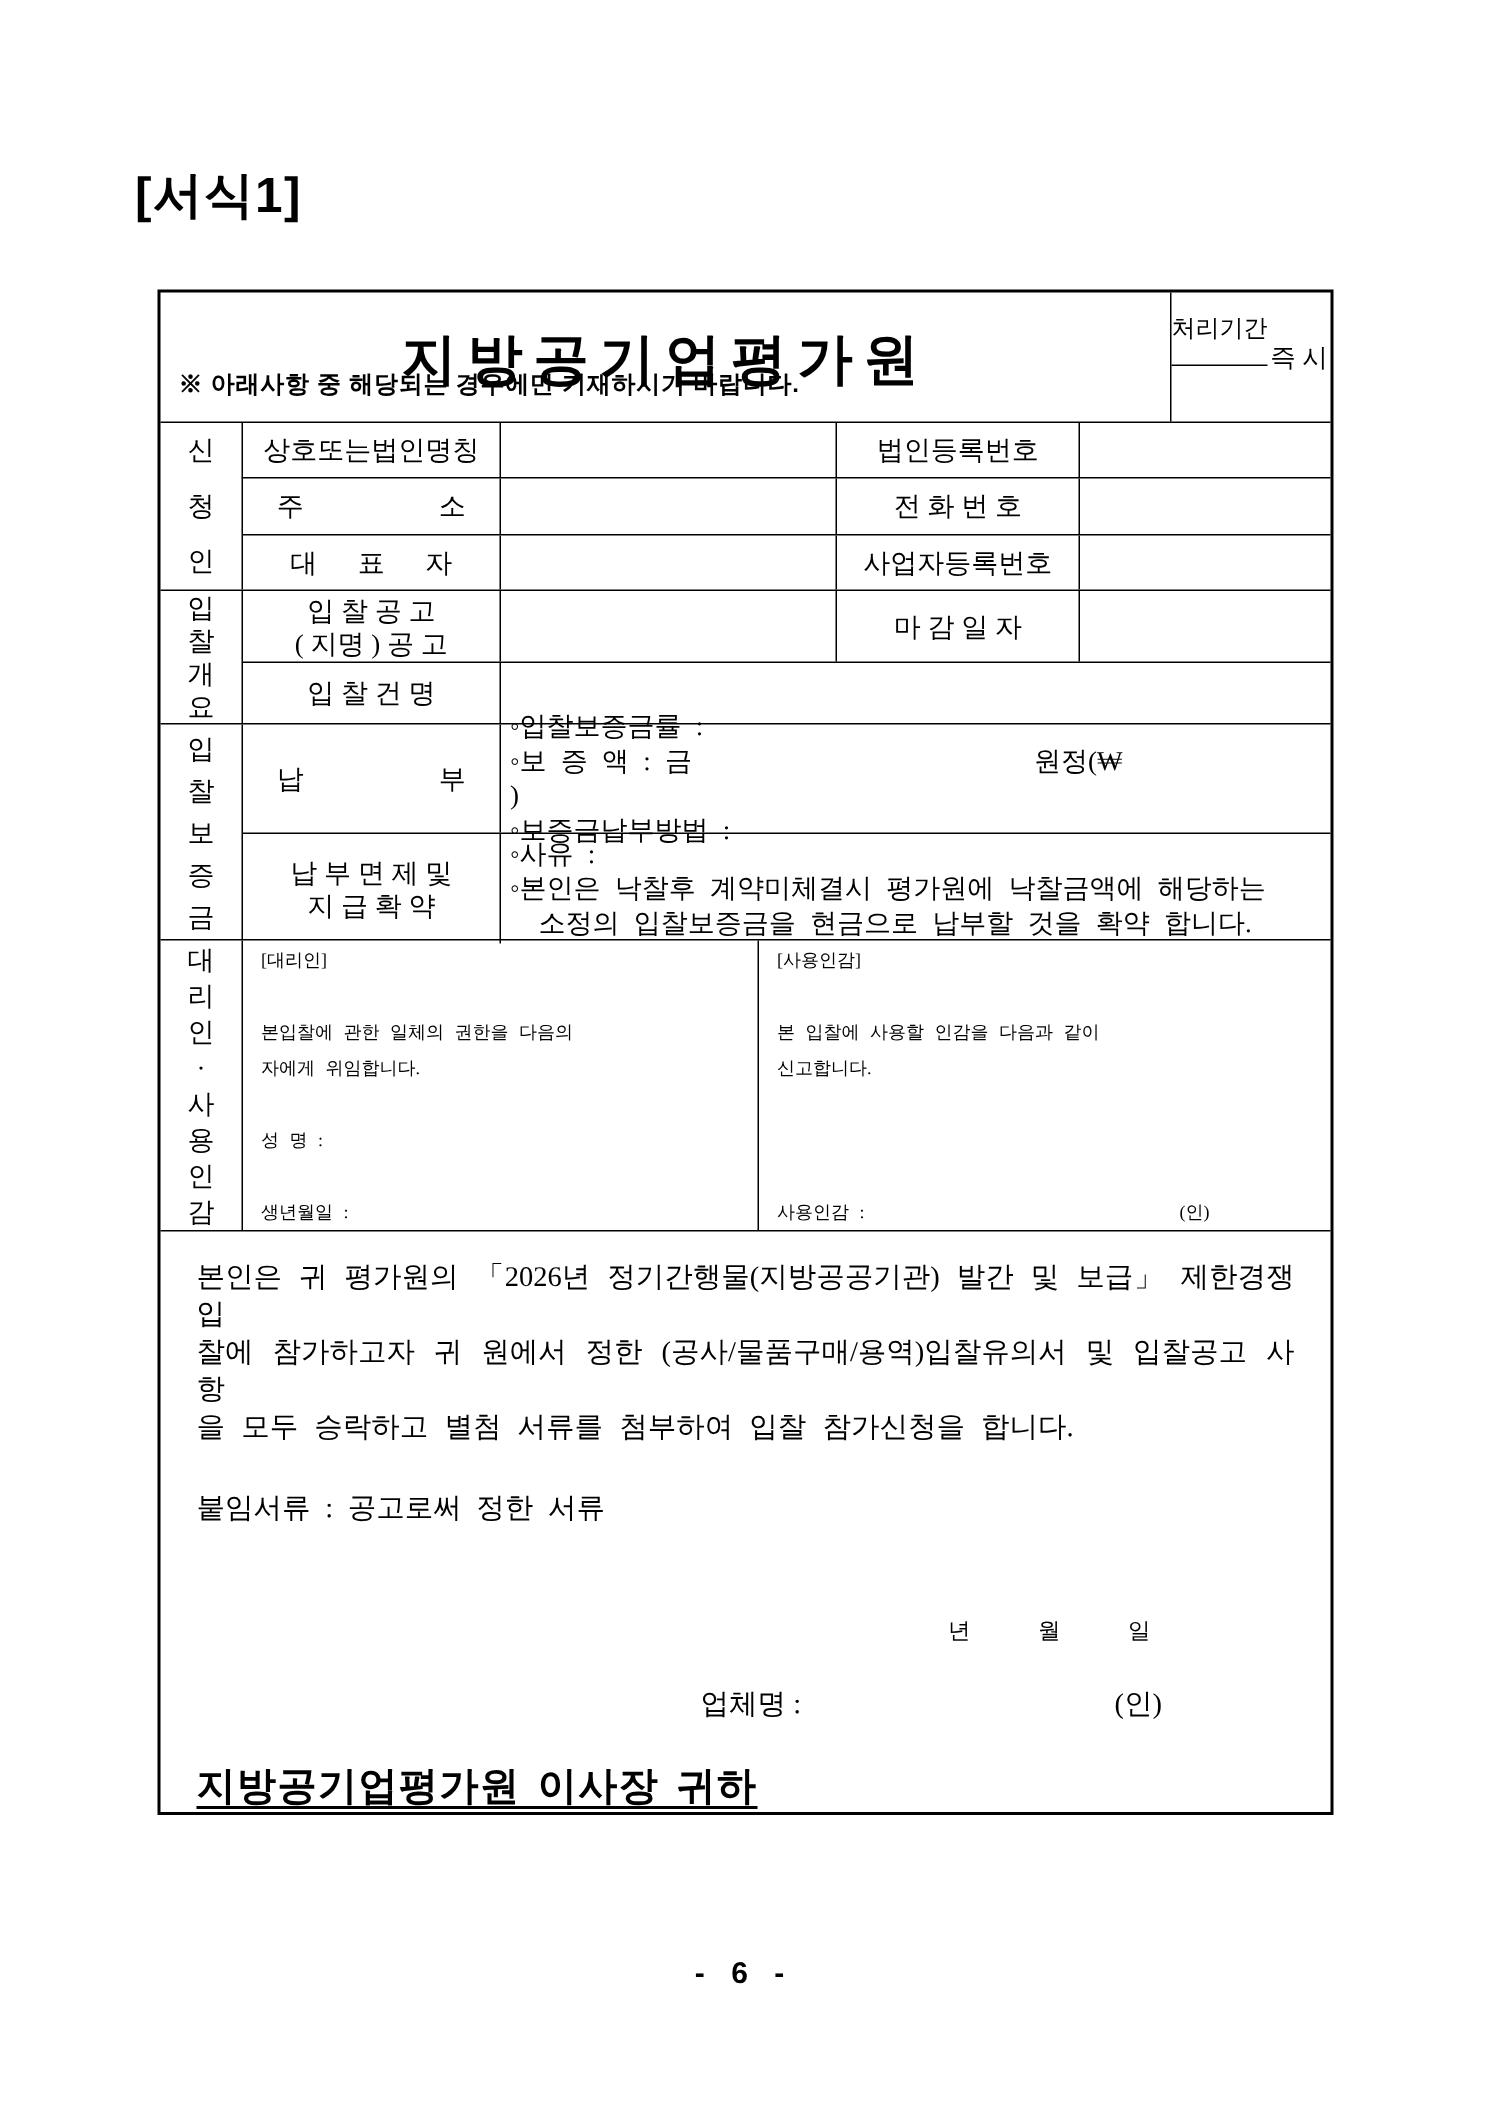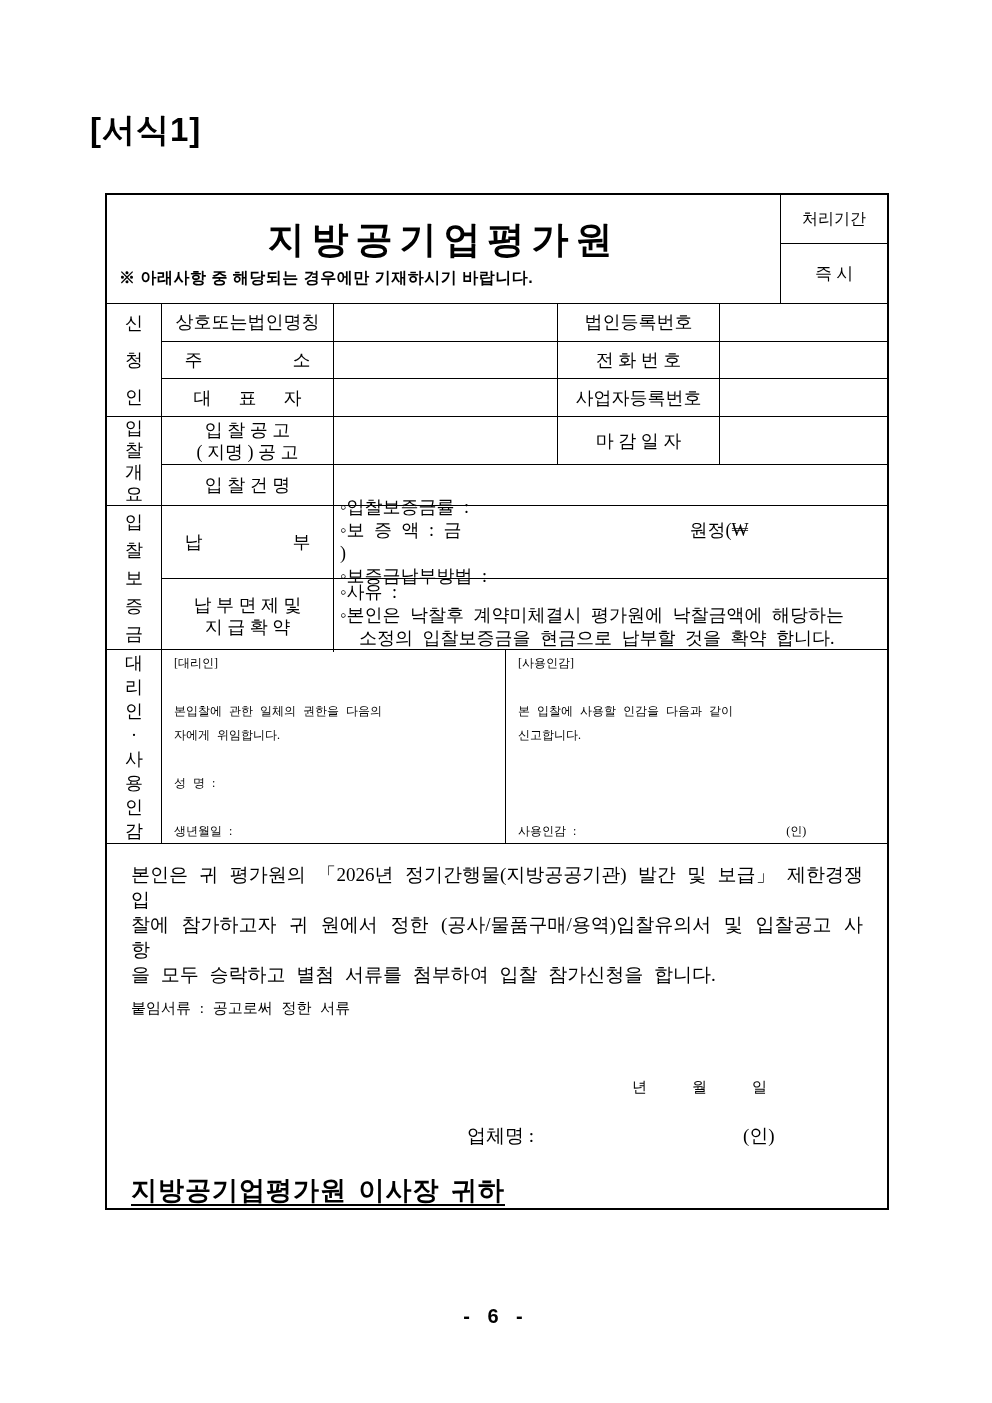--- a/index.html
+++ b/index.html
@@ -25,21 +25,21 @@
   .form-title {
     margin-top: 20px; text-align: center;
     font-family: "Liberation Sans", sans-serif;
     font-weight: bold; font-size: 37px; letter-spacing: 7px;
   }
   .form-note {
     position: absolute; left: 12px; bottom: 14px;
     font-family: "Liberation Sans", sans-serif;
     font-weight: bold; font-size: 16px; letter-spacing: 0.5px;
   }
-  .proc-col { width: 107px; border-left: 1px solid #000; display: flex; flex-direction: column; }
+  .proc-col { width: 107px; border-left: 1px solid #000; display: flex; flex-direction: row; }
   .proc-label {
     height: 49px; border-bottom: 1px solid #000;
     display: flex; align-items: center; justify-content: center;
     font-size: 16px;
   }
   .proc-value { flex: 1; display: flex; align-items: center; justify-content: center; font-size: 17px; }
   
   .sec { display: flex; border-top: 1px solid #000; }
   .vlabel {
     width: 55px; border-right: 1px solid #000;
@@ -80,21 +80,21 @@
   .agent-cell {
     white-space: pre-wrap; font-size: 12px; line-height: 24px;
     padding: 1px 12px; word-spacing: 4px;
   }
   .agent-left  { width: 344px; border-right: 1px solid #000; }
   .agent-right { flex: 1; }
   
   .sec-bottom { flex: 1; display: block; padding: 18px 24px 0 24px; }
   .decl p { font-size: 19px; line-height: 25px; word-spacing: 6px; }
   .decl .just { text-align: justify; text-align-last: justify; }
-  .attachment { margin-top: 12px; font-size: 15px; word-spacing: 5px; }
+  .attachment { margin-top: 28px; font-size: 19px; word-spacing: 5px; }
   .date-line {
     margin-top: 60px; text-align: right; padding-right: 96px;
     font-size: 15px; white-space: pre-wrap;
   }
   .company-line {
     margin-top: 26px; padding-left: 336px;
     font-size: 19px; white-space: pre-wrap;
   }
   .recipient {
     margin-top: 24px; font-size: 26px; font-weight: bold;

